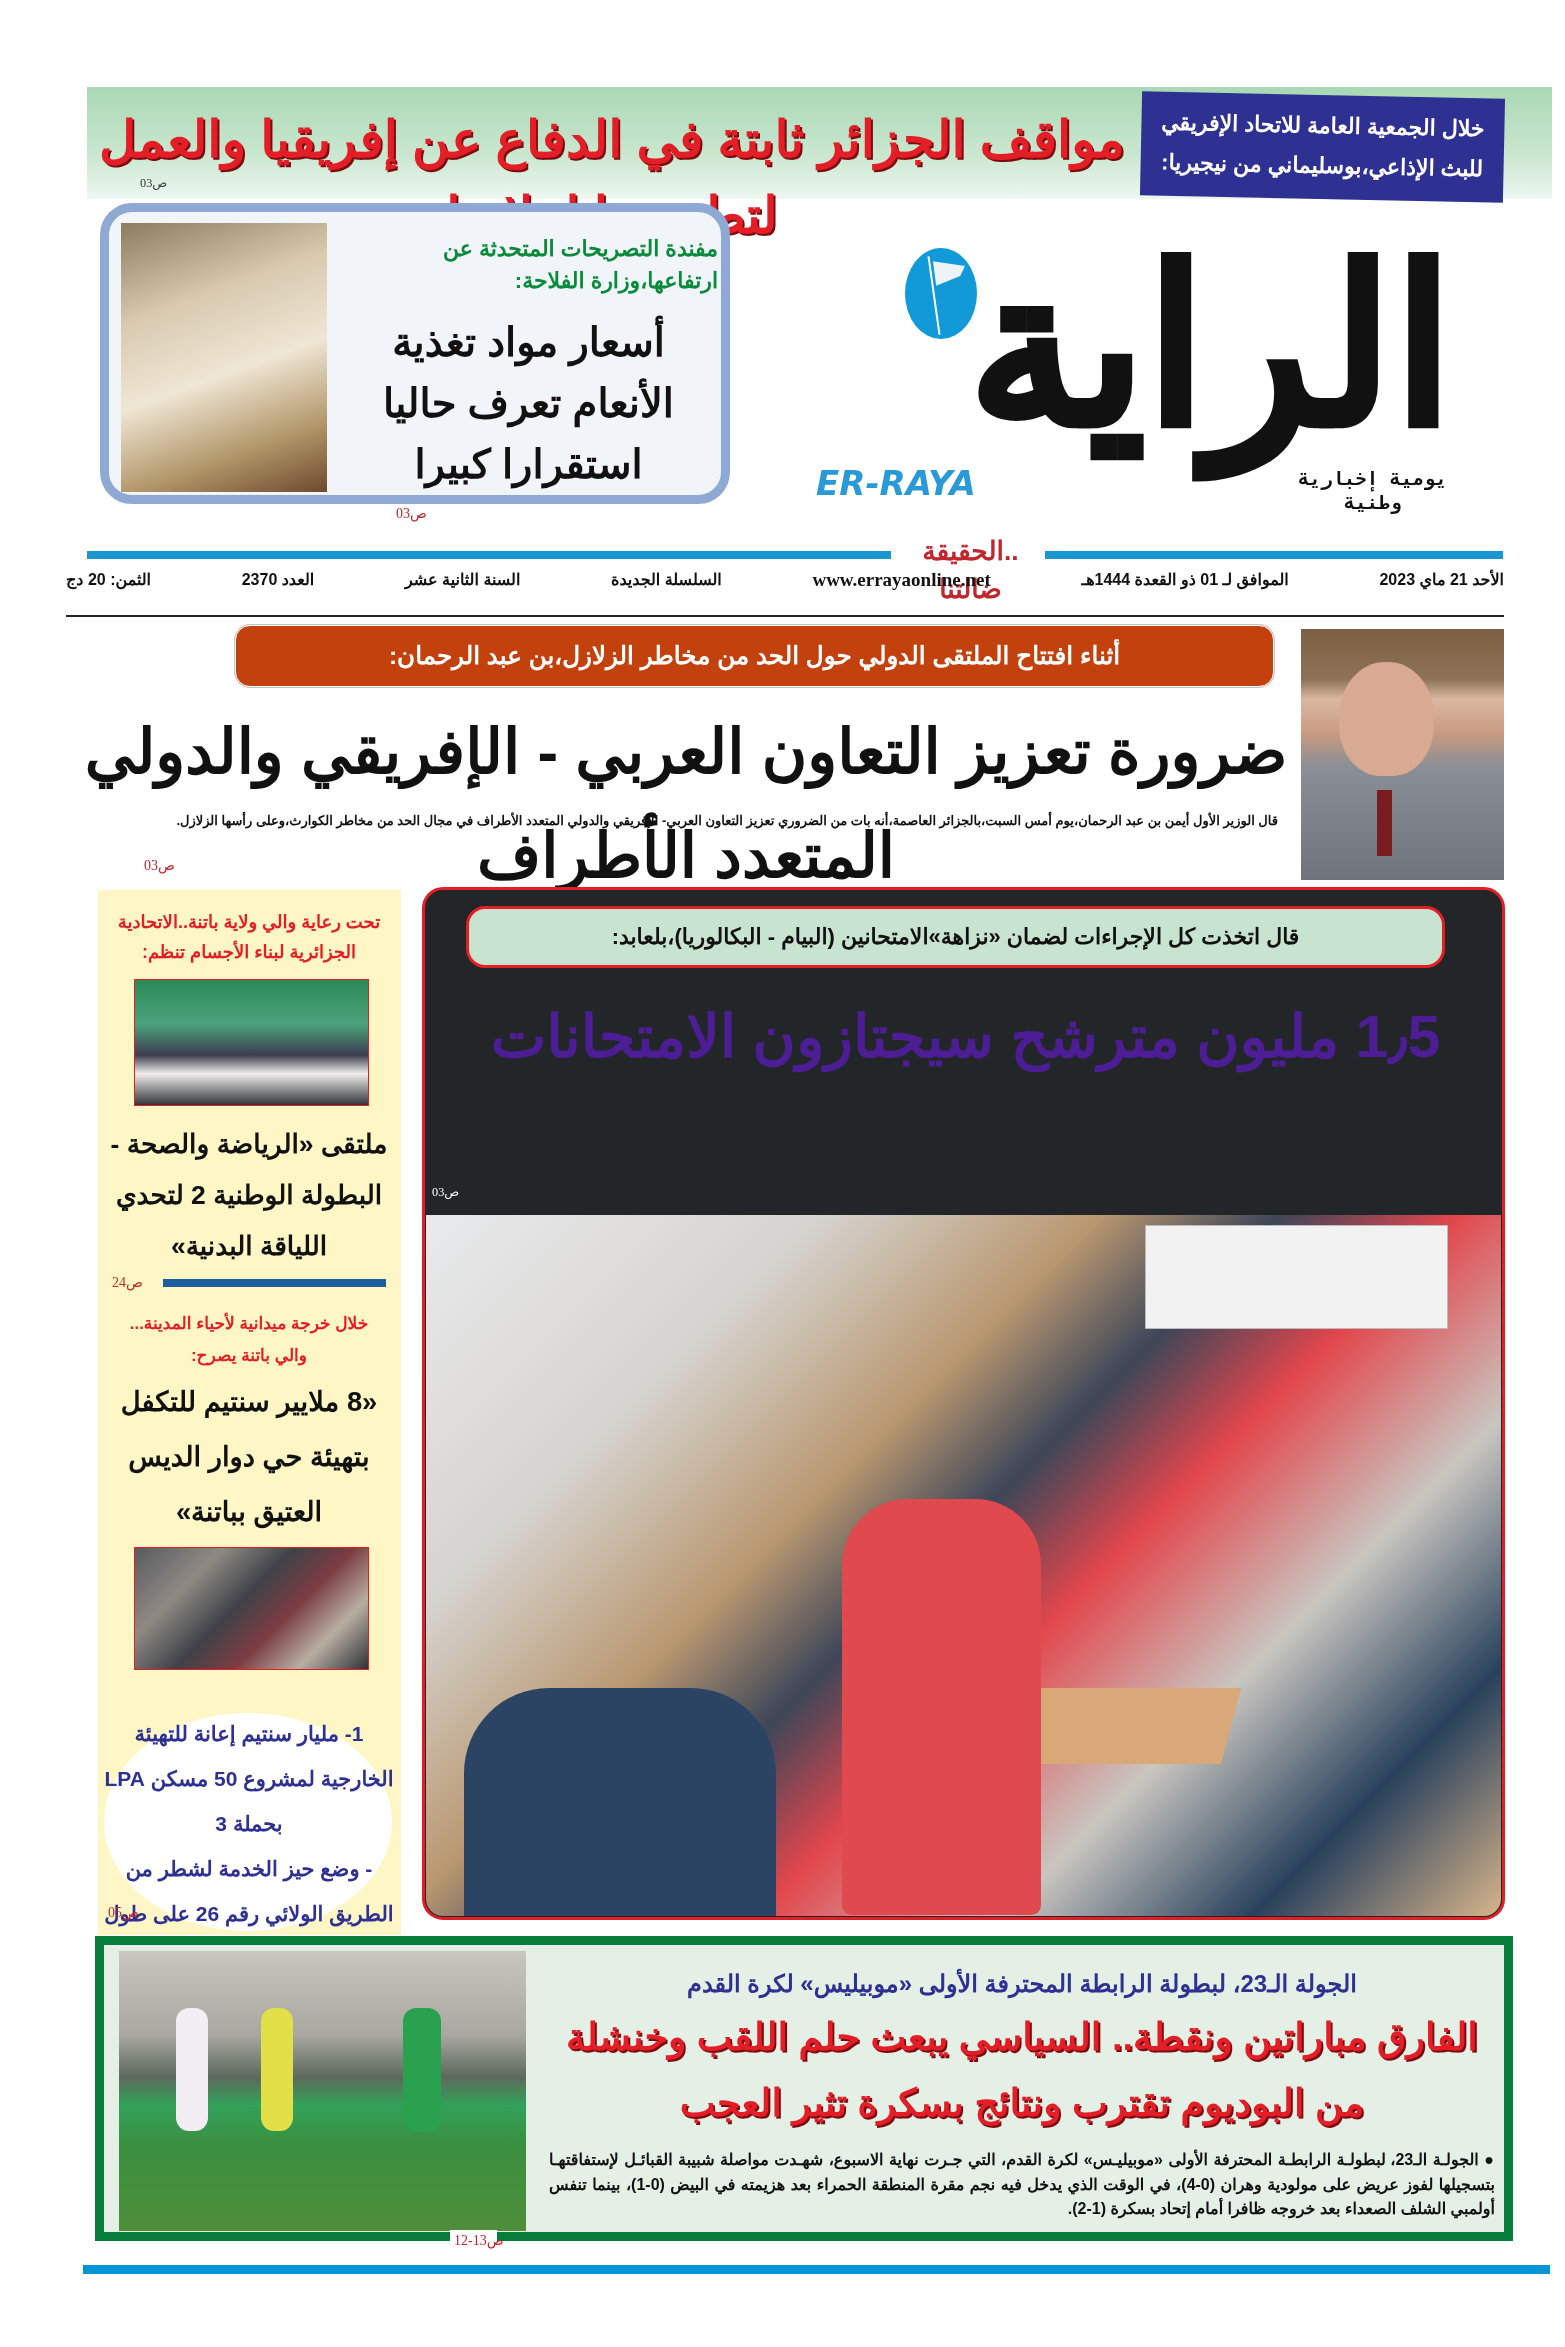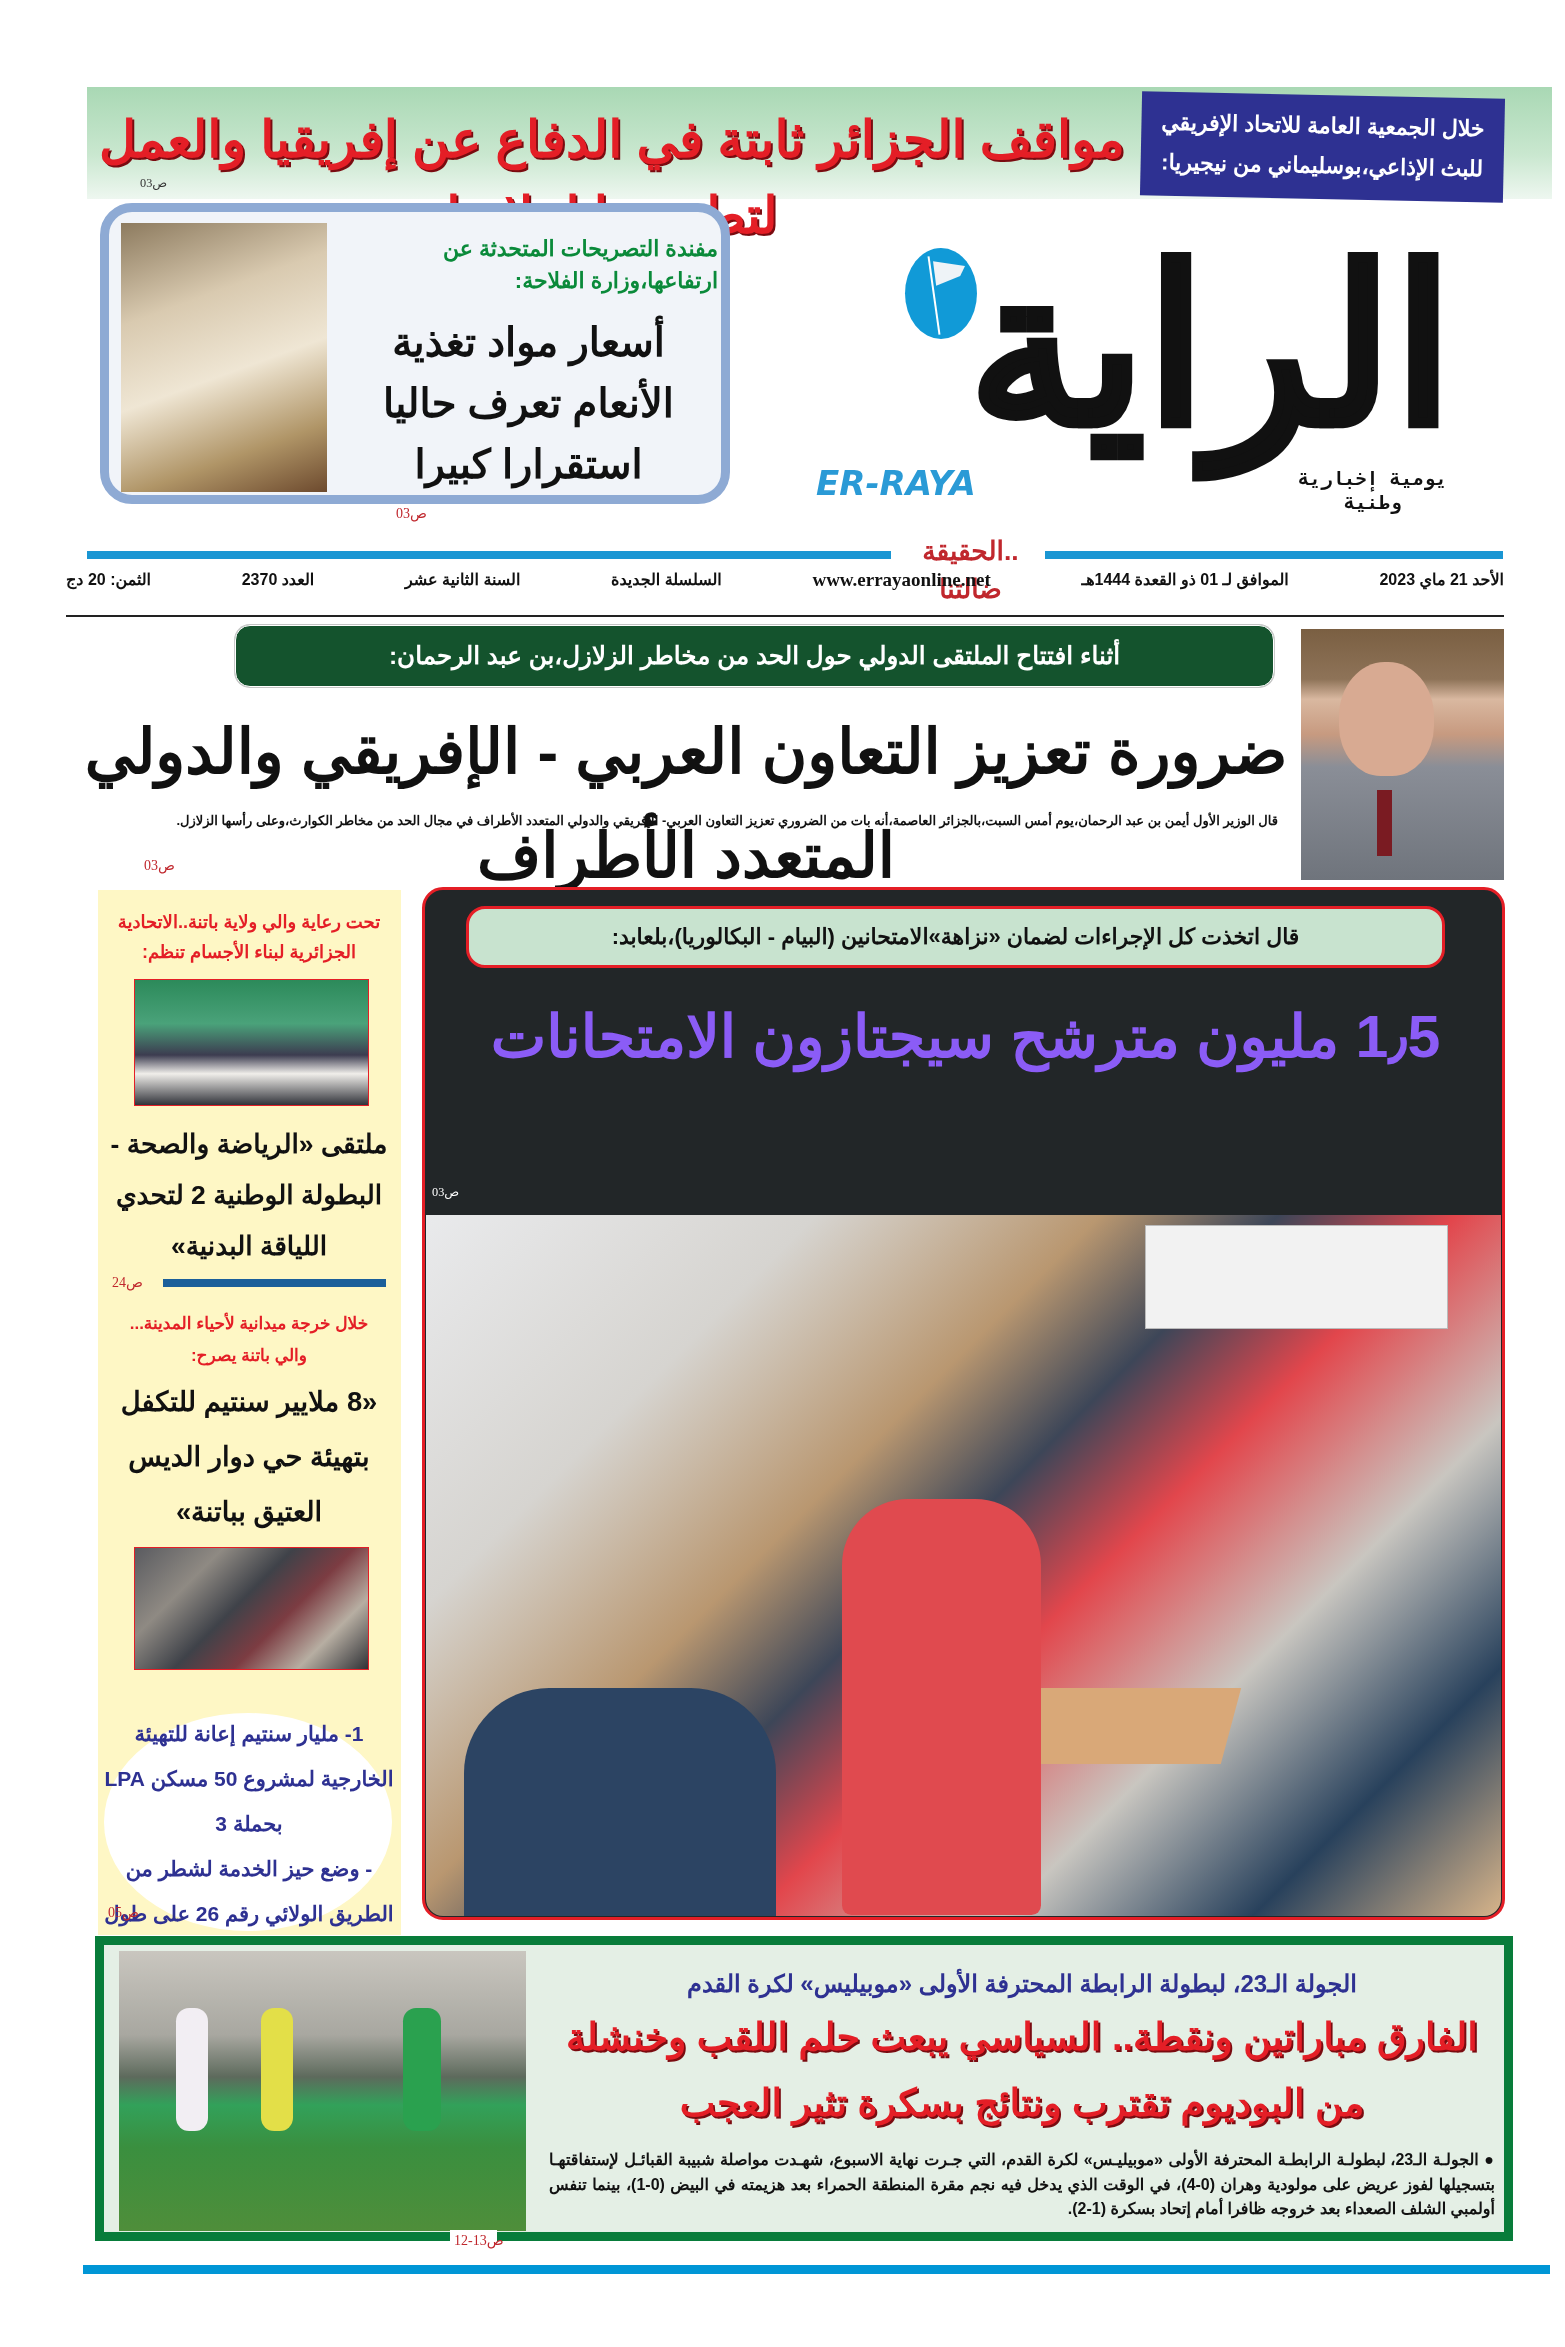--- a/index.html
+++ b/index.html
@@ -47,41 +47,41 @@
     font-family: "Liberation Sans", sans-serif; font-weight: 700; }
 
   
   #dateline { left: 66px; top: 566px; width: 1438px; height: 28px; display: flex; flex-direction: row; justify-content: space-between;
     font-size: 16px; line-height: 28px; font-family: "Liberation Sans", sans-serif; font-weight: 700; color: #111; }
   #dateline span { white-space: nowrap; }
   #dateline .url { direction: ltr; font-family: "Liberation Serif", serif; font-size: 19px; }
   #rule-1 { left: 66px; top: 615px; width: 1438px; height: 1.9px; background: #222; }
 
   
-  #lead-kicker { left: 235px; top: 625px; width: 1039px; height: 62px; background: #14532d;
+  #lead-kicker { left: 235px; top: 625px; width: 1039px; height: 62px; background: #c2410c;
     border-radius: 15px; border: 1.9px solid #fff; box-shadow: 0 0 0 0.9px #c4c4c4;
     color: #fff; font-size: 24.6px; line-height: 59px; text-align: center; font-family: "Liberation Sans", sans-serif; font-weight: 700; }
   #lead-headline { left: 66px; top: 700px; width: 1240px; height: 104px; color: #111;
     font-size: 62px; line-height: 104px; text-align: center; letter-spacing: -1.9px;
     font-family: "Liberation Sans", sans-serif; font-weight: 700; }
   #lead-body { left: 95px; top: 804px; width: 1183px; color: #111; font-size: 13px; line-height: 34px;
     text-align: justify; font-family: "Liberation Sans", sans-serif; font-weight: 700; }
   #lead-ref { left: 144px; top: 857px; }
   #lead-photo { left: 1301px; top: 629px; width: 203px; height: 251px;
     background: linear-gradient(180deg,#7a5f42 0%, #8e7358 20%, #d9b8a0 28%, #c79a80 42%, #8a8e97 55%, #6f747c 100%); }
   #lead-photo .face { position:absolute; left: 38px; top: 33px; width: 95px; height: 114px; border-radius: 48% 48% 44% 44%; background: #d8aa92; }
   #lead-photo .tie { position:absolute; left: 76px; top: 161px; width: 15px; height: 66px; background: #7a1b22; }
 
   
   #exam-box { left: 422px; top: 887px; width: 1083px; height: 1033px; border: 3.8px solid #e41e26; border-radius: 21px;
     background: #222628; overflow: hidden; }
   #exam-kicker { left: 466px; top: 906px; width: 979px; height: 62px; background: #c8e3cf; border: 3.8px solid #e41e26;
     border-radius: 19px; color: #111; font-size: 22px; line-height: 55px; text-align: center;
     font-family: "Liberation Sans", sans-serif; font-weight: 700; }
-  #exam-headline { left: 445px; top: 984px; width: 1041px; color: #8b5cf6; font-size: 59px; line-height: 106px;
+  #exam-headline { left: 445px; top: 984px; width: 1041px; color: #4c1d95; font-size: 59px; line-height: 106px;
     text-align: center; font-family: "Liberation Sans", sans-serif; font-weight: 700; }
   #exam-ref { left: 432px; top: 1185px; color: #fff; font-size: 12.3px; }
   #exam-photo { left: 426px; top: 1215px; width: 1075px; height: 701px;
     background:
       linear-gradient(180deg, rgba(255,255,255,0) 0%, rgba(255,255,255,0) 100%),
       linear-gradient(135deg,#e9eaec 0%, #d6d4d0 22%, #b99770 38%, #3d4658 48%, #e2464c 58%, #c9c6c0 72%, #28415c 86%, #d7b48a 100%);
     border-radius: 0 0 17px 17px; overflow: hidden; }
   #exam-photo .board { position:absolute; left: 719px; top: 9.5px; width: 303px; height: 104px; background:#f2f2f2; border: 1.9px solid #bbb; }
   #exam-photo .person-red { position:absolute; left: 416px; top: 284px; width: 199px; height: 416px; background:#e04a4f; border-radius: 66px 66px 9.5px 9.5px; }
   #exam-photo .person-blue { position:absolute; left: 38px; top: 473px; width: 312px; height: 246px; background:#2c4463; border-radius: 85px 85px 0 0; }

